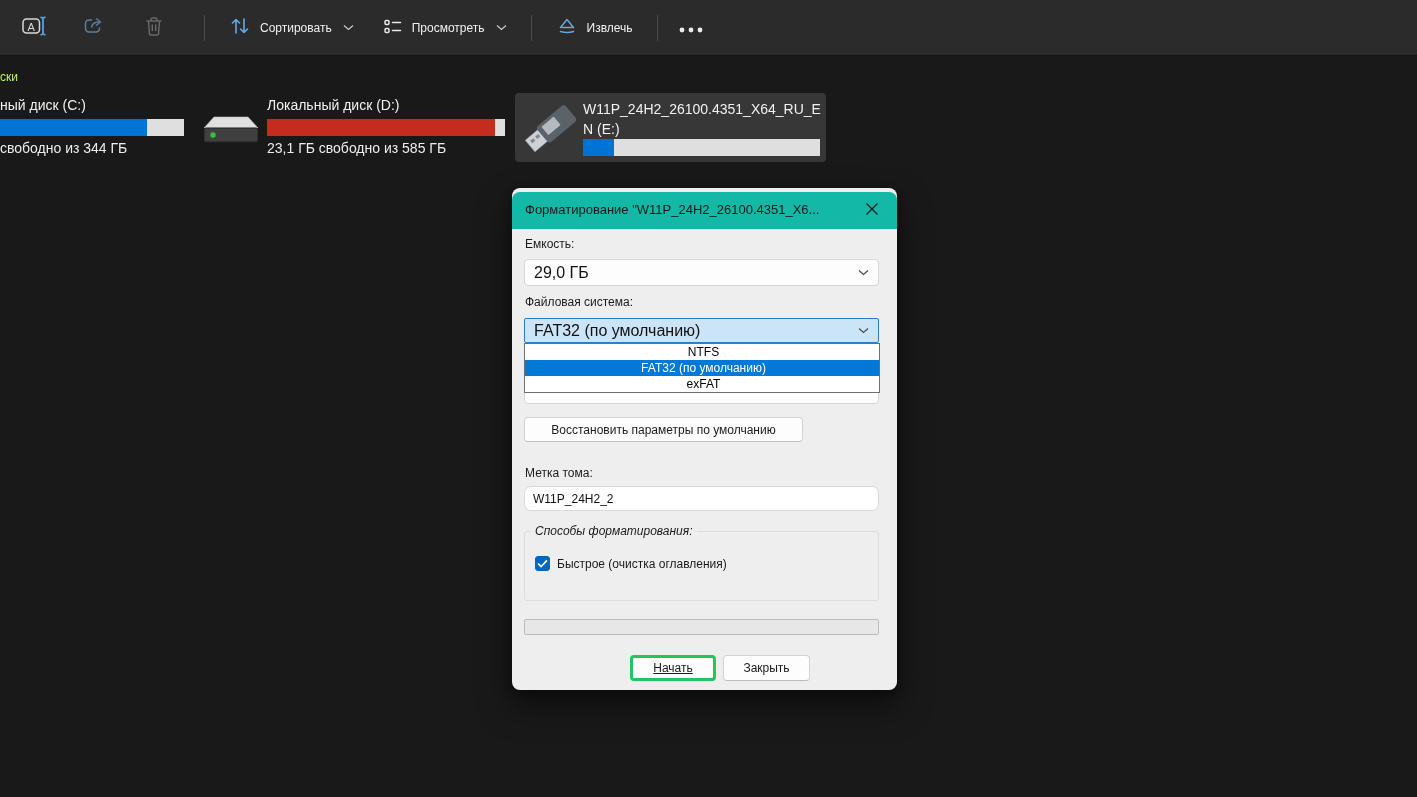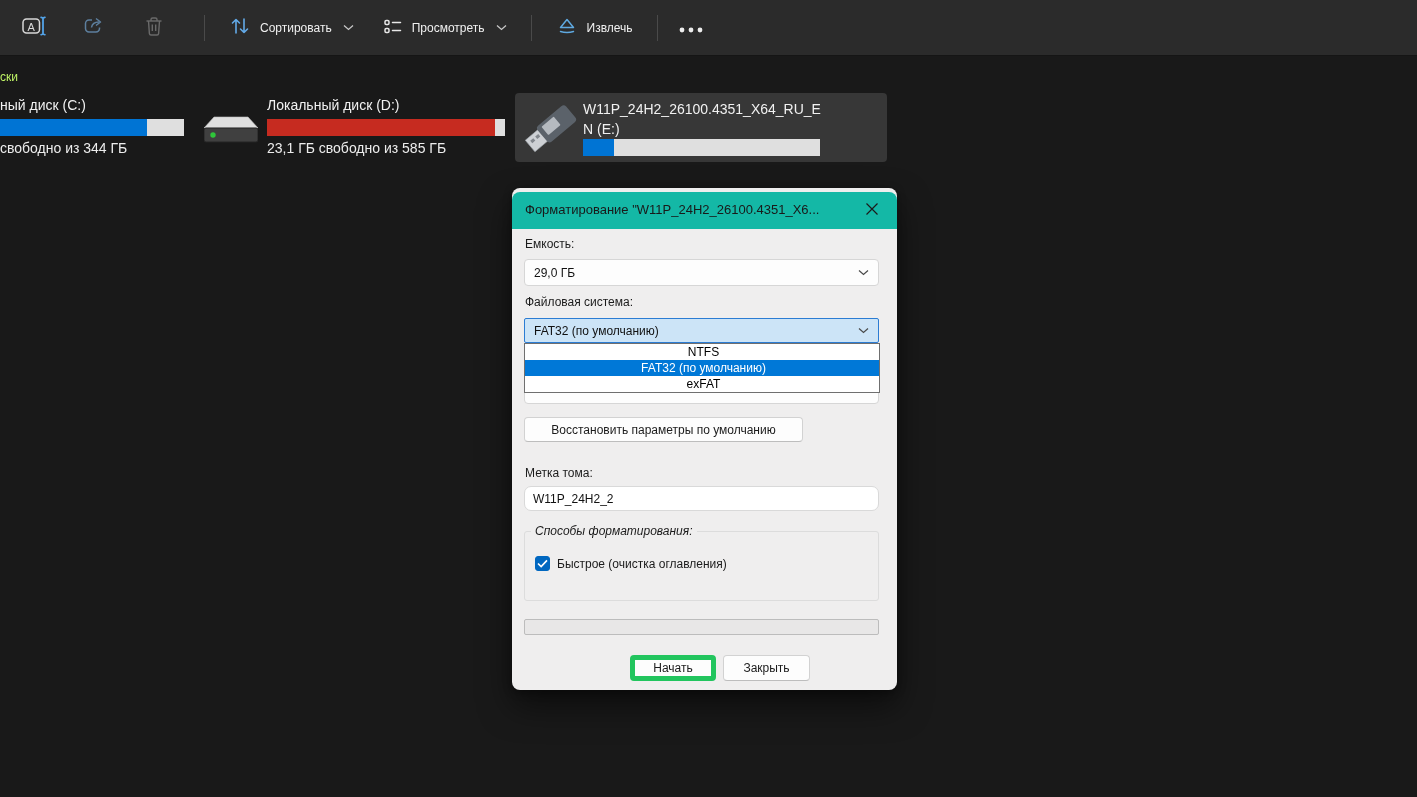--- a/index.html
+++ b/index.html
@@ -34,21 +34,21 @@
   .group-header { position:absolute; left:0; top:14px; font-size:12px; color:#bef264; }
   .drive-plain { position:absolute; top:41px; }
   .drive-name { font-size:14px; color:#f1f1f1; line-height:17px; margin-bottom:5px; white-space:nowrap; }
   .usage-bar { height:17px; background:#dfdfdf; position:relative; overflow:hidden; }
   .usage-fill { position:absolute; left:0; top:0; bottom:0; }
   .drive-free { font-size:14px; color:#ededed; margin-top:4px; white-space:nowrap; }
   .drive-c { left:0; width:184px; }
   .drive-d { left:267px; width:238px; }
   .drive-d-icon { position:absolute; left:204px; top:50px; }
   .drive-e-tile {
-    position:absolute; left:515px; top:37px; width:372px; height:69px;
+    position:absolute; left:515px; top:37px; width:311px; height:69px;
     background:#373737; border-radius:4px;
   }
   .drive-e-icon { position:absolute; left:6px; top:4px; }
   .drive-e-name {
     position:absolute; left:68px; top:6px; width:244px;
     font-size:14px; line-height:20px; color:#f1f1f1; word-break:break-all;
   }
   .drive-e-bar { position:absolute; left:68px; top:46px; width:237px; }
 
   
@@ -69,21 +69,21 @@
   .dlg-close {
     position:absolute; right:8px; top:4px; width:34px; height:29px;
     display:flex; align-items:center; justify-content:center; border-radius:5px;
   }
   .dlg-label { position:absolute; left:13px; font-size:12px; color:#1b1b1b; }
 
   .combobox {
     position:absolute; left:12px; width:355px; background:#fdfdfd;
     border:1px solid #d6d6d6; border-radius:4px;
     display:flex; align-items:center; padding:0 9px;
-    font-size:12px; color:#111;
+    font-size:16px; color:#111;
   }
   .combobox .cb-text { flex:1; }
   .combobox .chev { color:#4a4a4a; display:flex; }
   .combobox.focused {
     background:#cce4f7; border:1px solid #2b7cd3; border-radius:2px;
   }
 
   .dropdown-list {
     position:absolute; left:12px; top:155px; width:356px;
     background:#ffffff; border:1px solid #6f6f6f; z-index:5;
@@ -95,21 +95,21 @@
     position:absolute; left:12px; top:196px; width:355px; height:20px;
     background:#fdfdfd; border:1px solid #d6d6d6; border-radius:4px; z-index:1;
   }
 
   .win-btn {
     position:absolute; background:#fdfdfd; border:1px solid #d2d2d2;
     border-bottom-color:#bdbdbd; border-radius:4px; font-size:12px; color:#1b1b1b;
     display:flex; align-items:center; justify-content:center;
     font-family:"Liberation Sans","DejaVu Sans",sans-serif;
   }
-  .win-btn.primary-outline { border:5px solid #22c55e; }
+  .win-btn.primary-outline { border:3px solid #22c55e;text-decoration:underline; }
 
   .text-input {
     position:absolute; left:12px; width:355px; height:25px;
     background:#ffffff; border:1px solid #d9d9d9; border-radius:4px;
     font-size:12px; color:#111; padding:0 8px; outline:none;
     font-family:"Liberation Sans","DejaVu Sans",sans-serif;
   }
 
   .groupbox {
     position:absolute; left:12px; top:336px; width:355px; height:77px;

